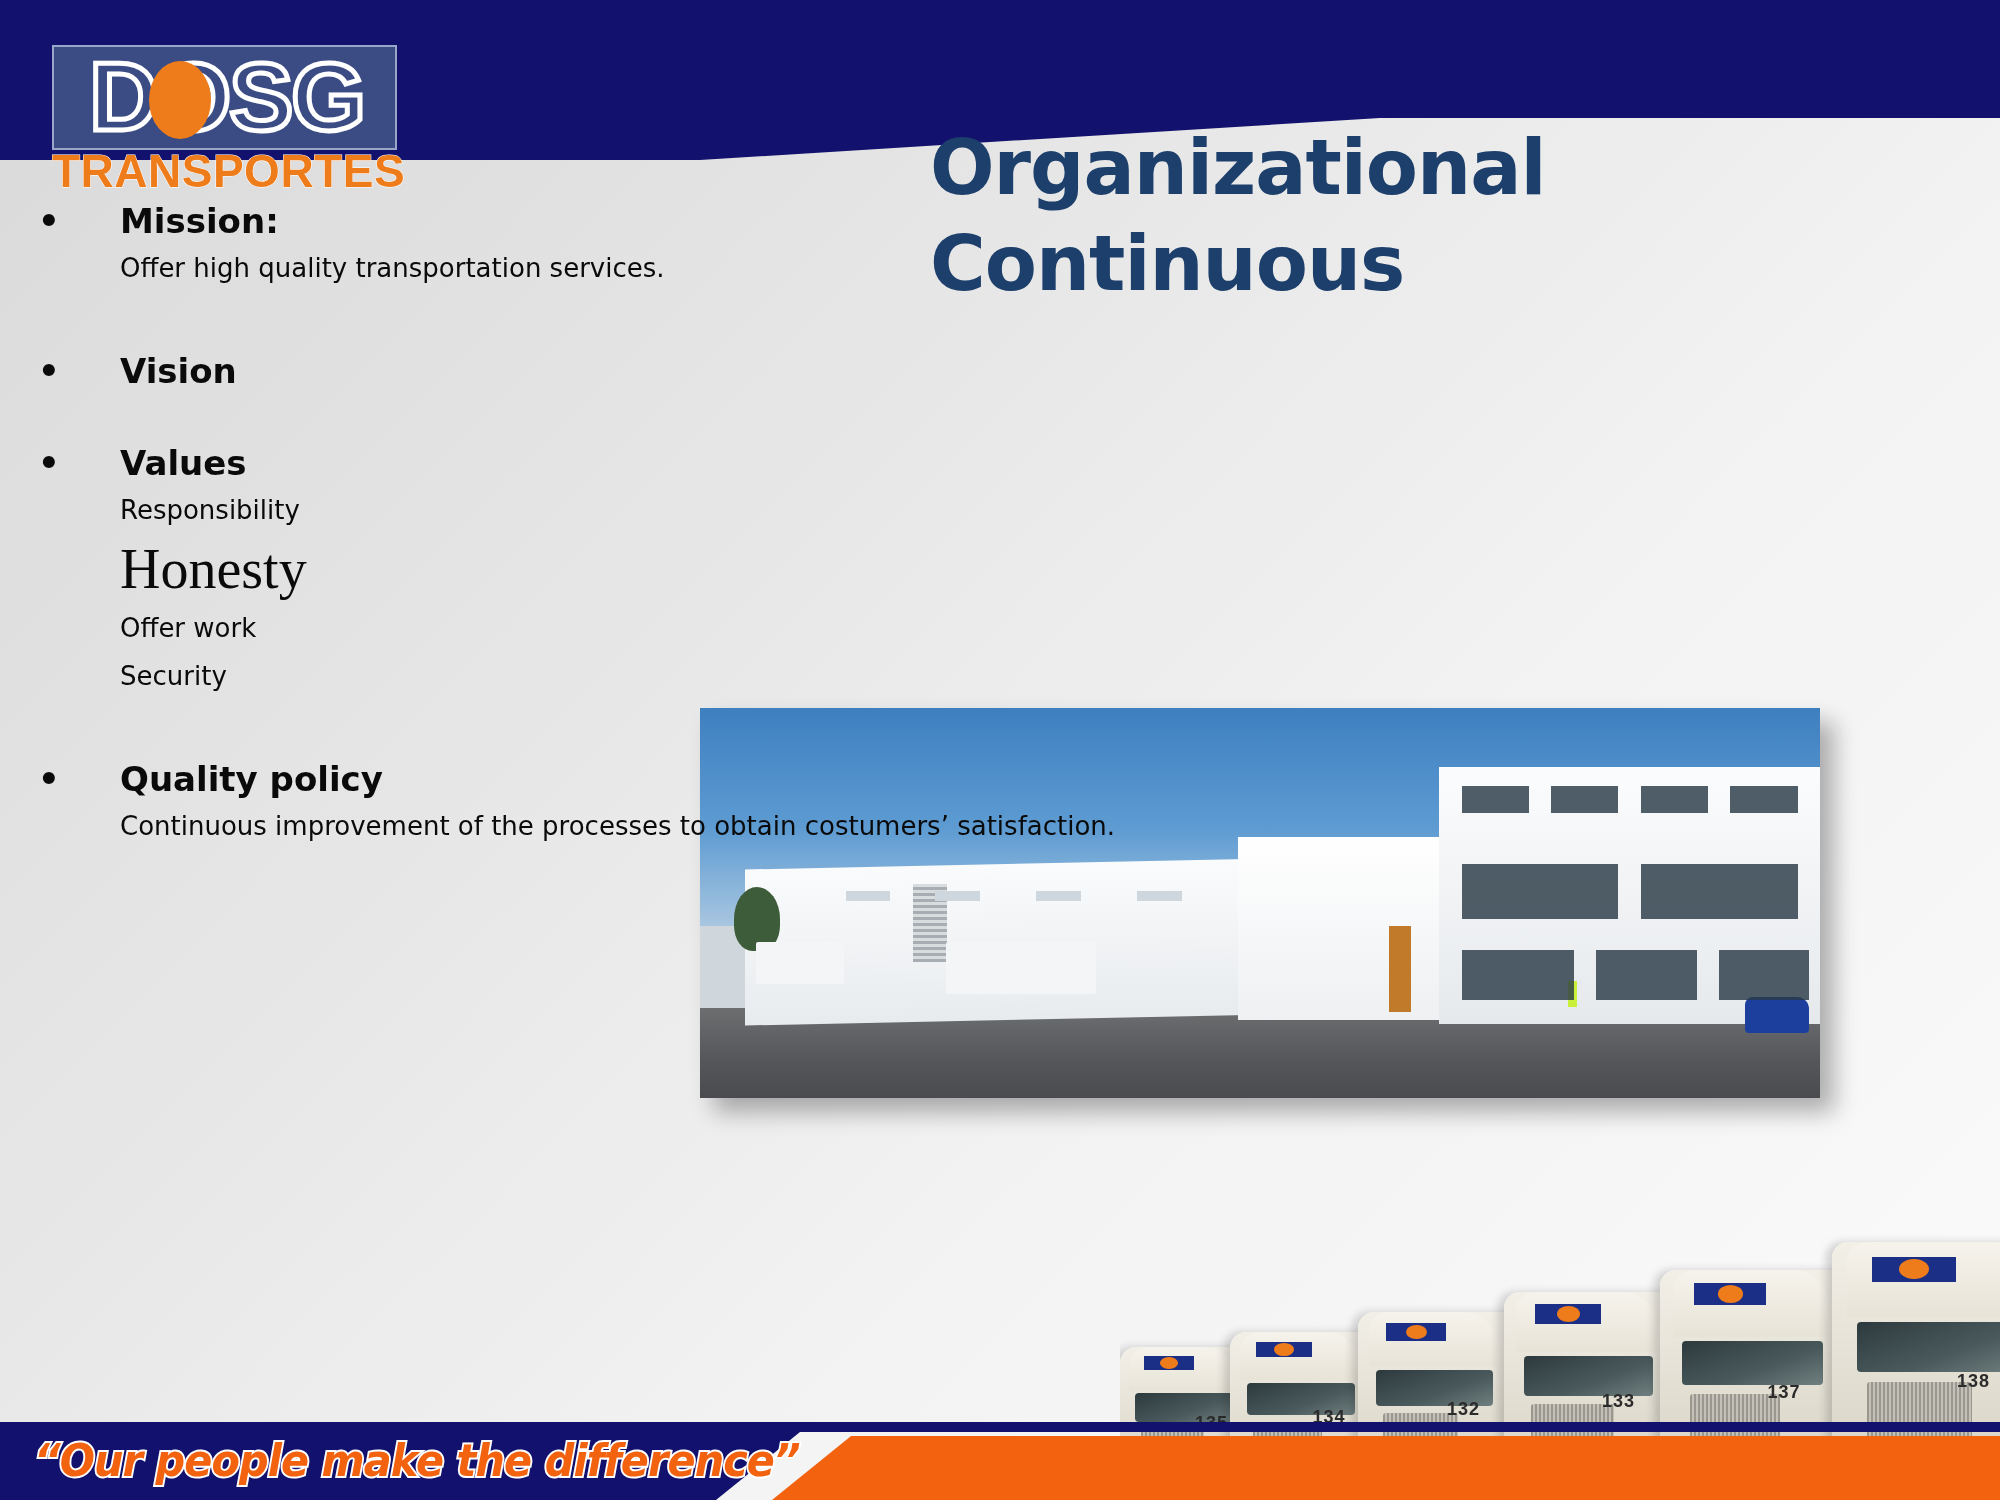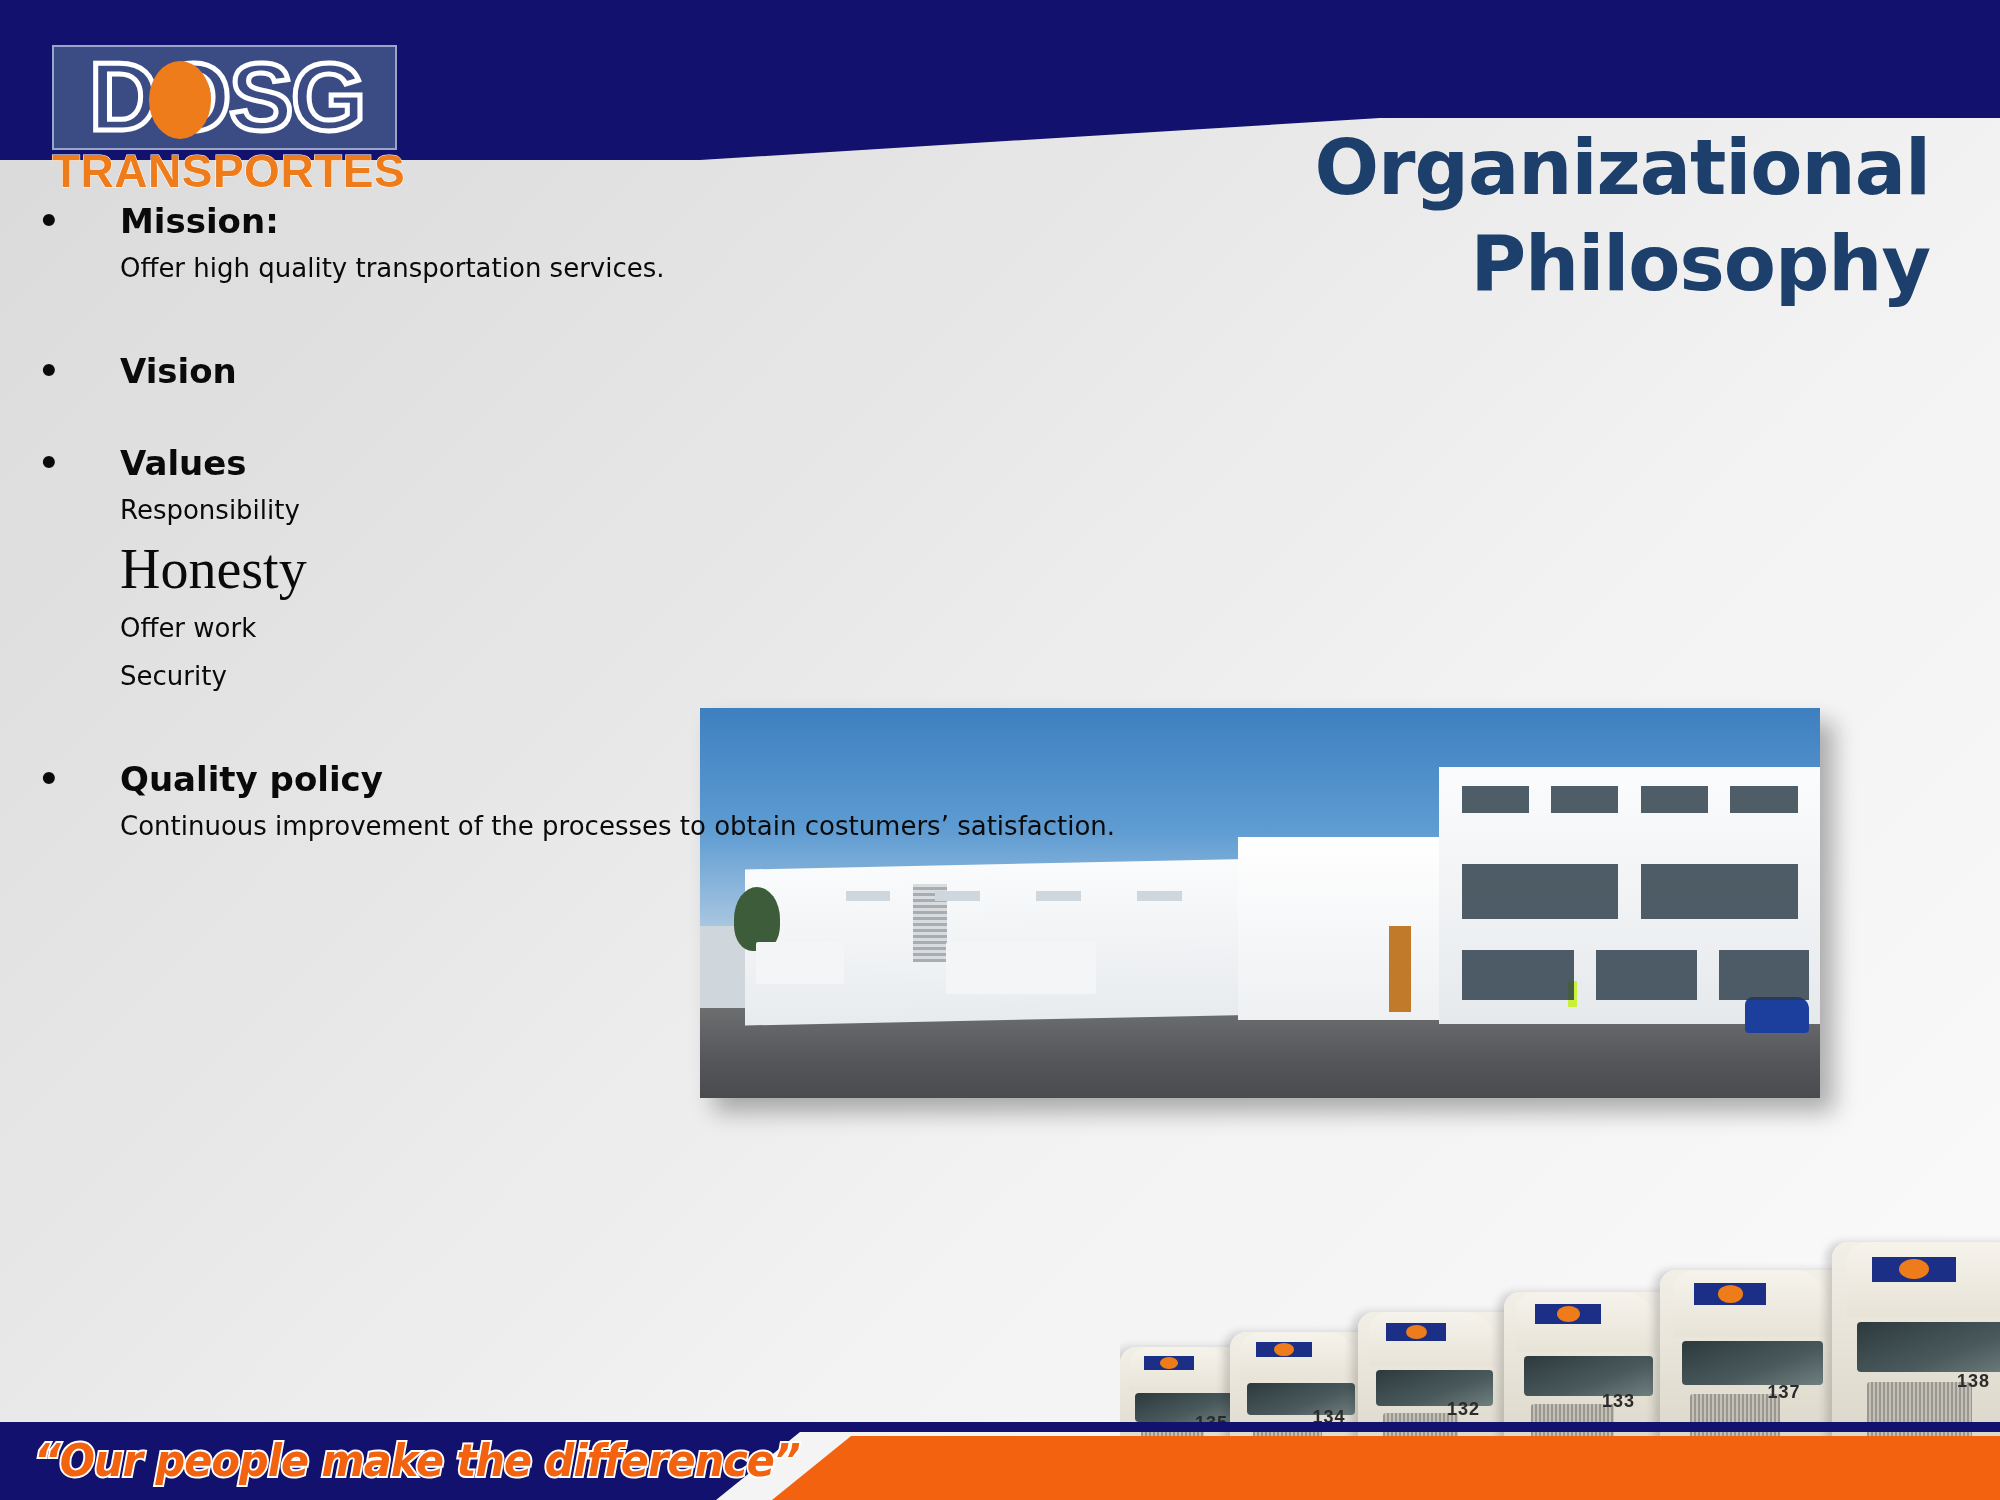--- a/index.html
+++ b/index.html
@@ -77,21 +77,20 @@
     -webkit-text-stroke: 1px #ffffff;
     paint-order: stroke fill;
   }
 
   
   .title {
     position: absolute;
     right: 70px;
     top: 120px;
     width: 1000px;
-    text-align: right;
     font-family: "DejaVu Sans", sans-serif;
     font-weight: bold;
     font-size: 76px;
     line-height: 96px;
     color: #1d3f6b;
     letter-spacing: -1px;
     z-index: 20;
   }
 
   
@@ -361,21 +360,21 @@
   <div class="logo">
     <div class="logo-box">
       <div class="logo-word">DOSG</div>
       <div class="logo-dot"></div>
     </div>
     <div class="logo-sub">TRANSPORTES</div>
   </div>
 
   <div class="title">
     <div>Organizational</div>
-    <div>Philosophy</div>
+    <div>Continuous</div>
   </div>
 
   <div class="body-col">
 
     <div class="blk">
       <div class="bullet-row">
         <span class="dot">•</span>
         <span>Mission:</span>
       </div>
       <div class="sub-line">Offer high quality transportation services.</div>

